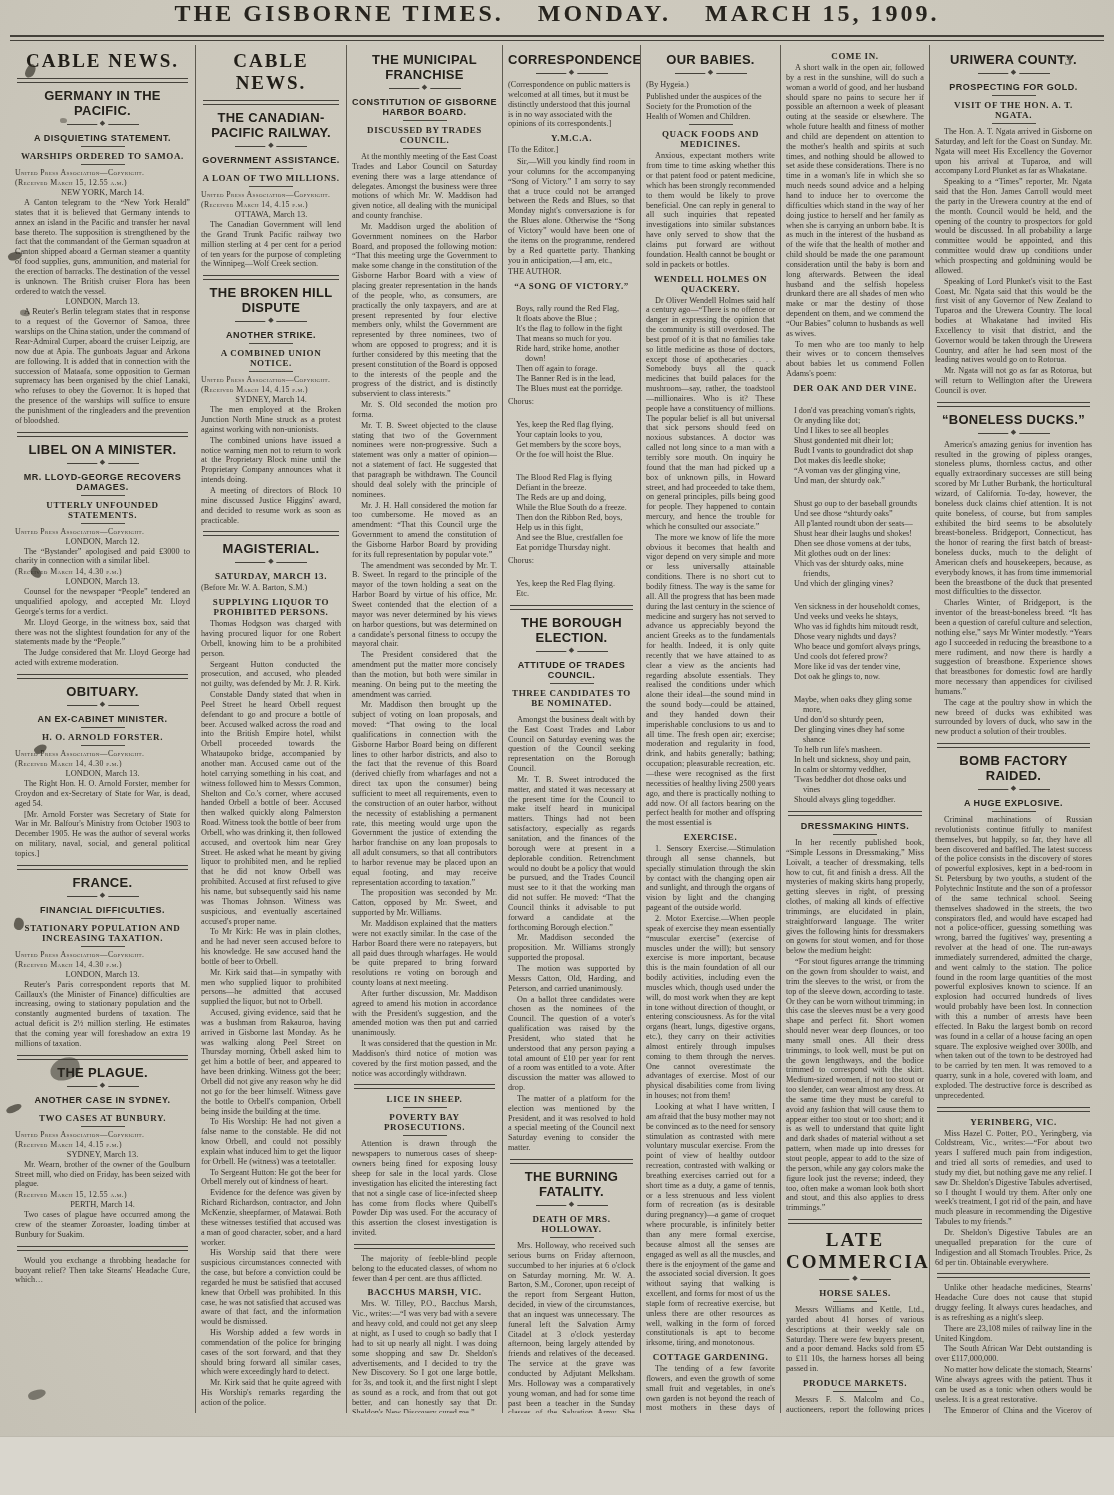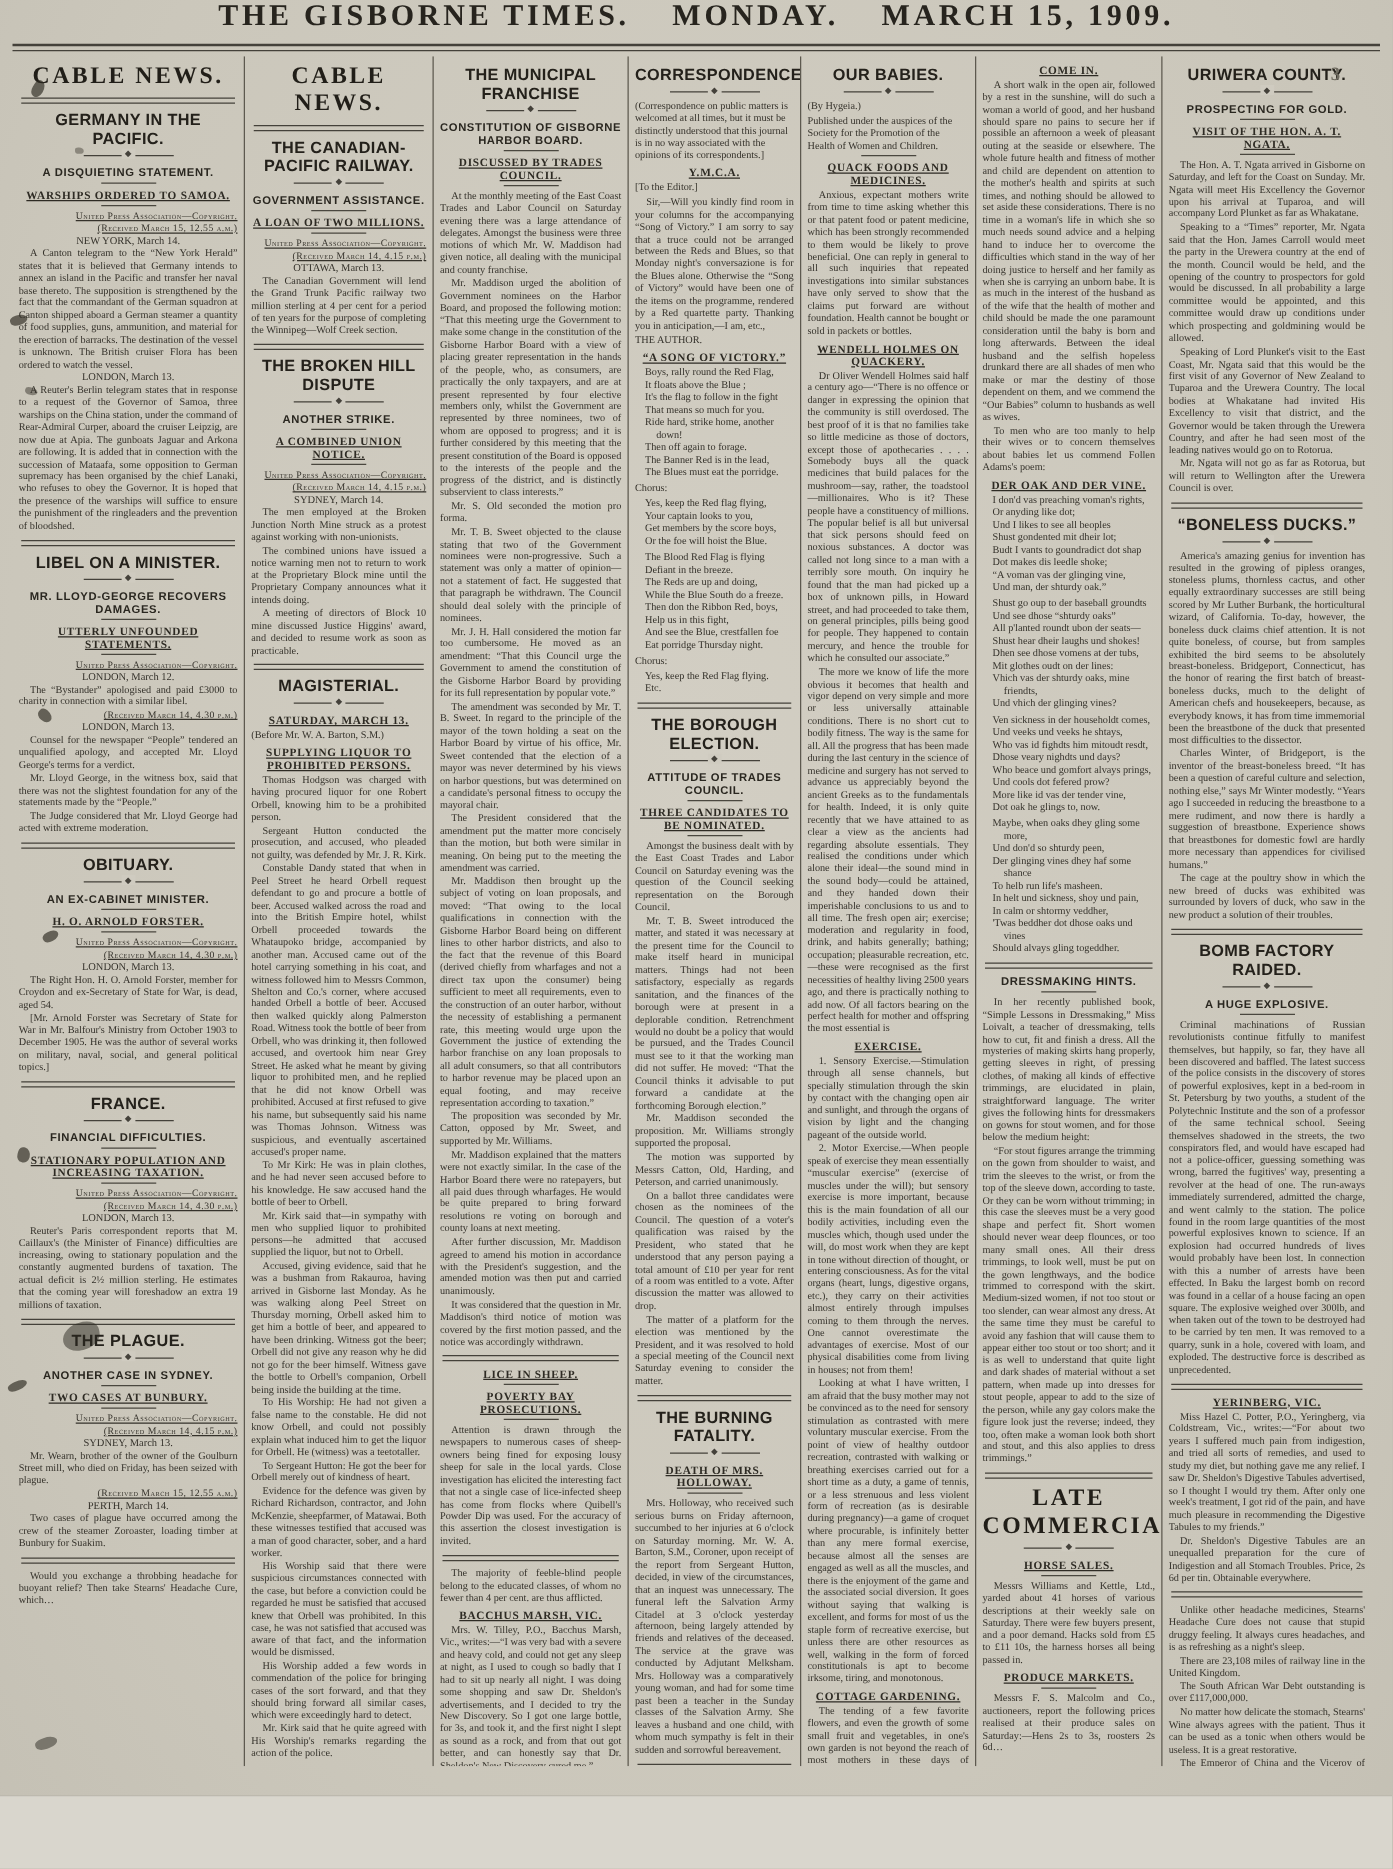--- a/index.html
+++ b/index.html
@@ -20,26 +20,26 @@
   #cols{display:flex;align-items:stretch;margin:4px 0 0 10px;height:1368px;overflow:hidden;}
   .col{box-sizing:border-box;padding:2px 5px 0 5px;border-right:1px solid #5d594f;overflow:hidden;}
   .col:last-child{border-right:none;}
   .col:nth-child(1){width:186px}.col:nth-child(2){width:151px}.col:nth-child(3){width:156px}
   .col:nth-child(4){width:138px}.col:nth-child(5){width:140px}.col:nth-child(6){width:149px}
   .col:nth-child(7){width:167px}
   
   .b-hx{font:bold 19px "Liberation Serif",serif;color:#211e18;text-align:center;letter-spacing:2px;margin:3px 0 2px;}
   .b-hl{font:bold 13px "Liberation Sans",sans-serif;color:#24211b;text-align:center;letter-spacing:.3px;margin:5px 0 2px;}
   .b-hm{font:bold 9px "Liberation Sans",sans-serif;color:#2a2720;text-align:center;letter-spacing:.5px;margin:4px 0 2px;}
-  .b-hs{font:9px "Liberation Serif",serif;font-weight:bold;color:#2e2b24;text-align:center;letter-spacing:.6px;margin:4px 0 2px;text-decoration:underline;}
-  .b-credit{font:7.8px "Liberation Serif",serif;font-variant:small-caps;text-align:right;letter-spacing:.4px;margin:1px 0;text-decoration:underline;}
+  .b-hs{font:9px "Liberation Serif",serif;font-weight:bold;color:#2e2b24;text-align:center;letter-spacing:.6px;margin:4px 0 2px;}
+  .b-credit{font:7.8px "Liberation Serif",serif;font-variant:small-caps;text-align:left;letter-spacing:.4px;margin:1px 0;}
   .b-date{font:8.4px "Liberation Serif",serif;text-align:center;margin:1px 0;}
   .b-p{font:8.2px/1.2 "Liberation Serif",serif;text-align:justify;text-indent:9px;margin:0 0 1px;}
   .b-pc{font:8.2px/1.2 "Liberation Serif",serif;text-align:left;margin:2px 0;}
-  .b-verse{margin:2px 0 3px 0;padding-left:8px;}
+  .b-verse{margin:13px 0 3px 0;padding-left:8px;}
   .vline{font:8.2px/1.22 "Liberation Serif",serif;padding-left:9px;text-indent:-9px;}
   .b-rule{border-top:1px solid #44413a;border-bottom:1px solid #44413a;height:3px;margin:6px 2px 5px;}
   .b-sr{width:44px;margin:3px auto;border-top:1px solid #4a473f;height:0;}
   .b-orn{position:relative;height:9px;width:72px;margin:1px auto 2px;}
   .b-orn::before{content:"";position:absolute;left:0;right:0;top:4px;border-top:1px solid #44413a;}
   .b-orn::after{content:"◆";position:absolute;left:50%;top:-1px;transform:translateX(-50%);
     font-size:7px;color:#44413a;background:#cfcbc0;padding:0 3px;}
   
   .mark{position:absolute;background:#2c2921;opacity:.65;border-radius:40% 60% 50% 50%;}
 </style>

